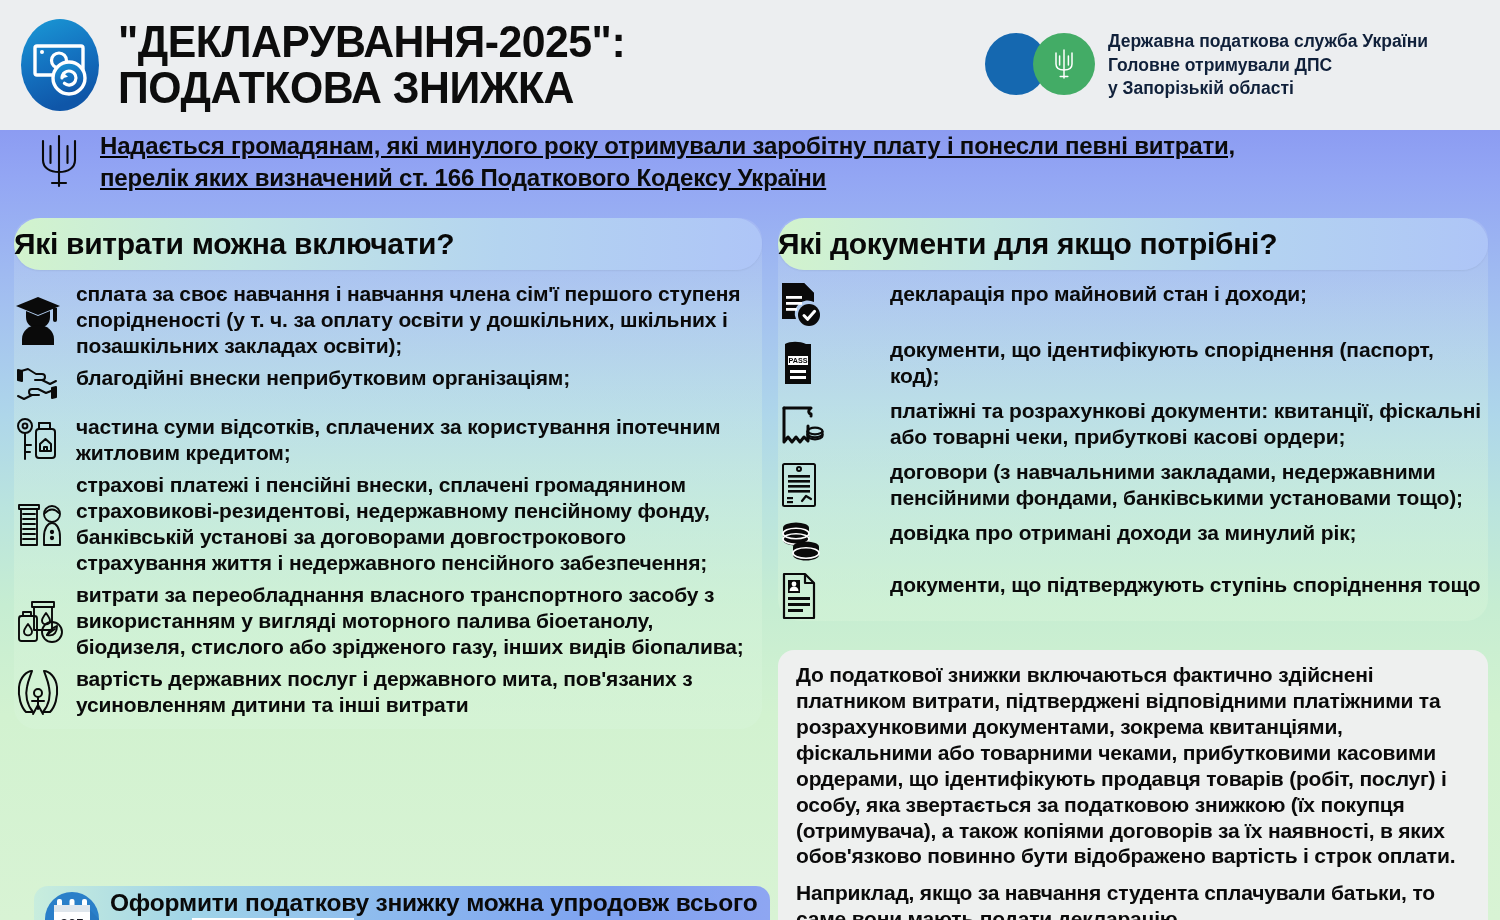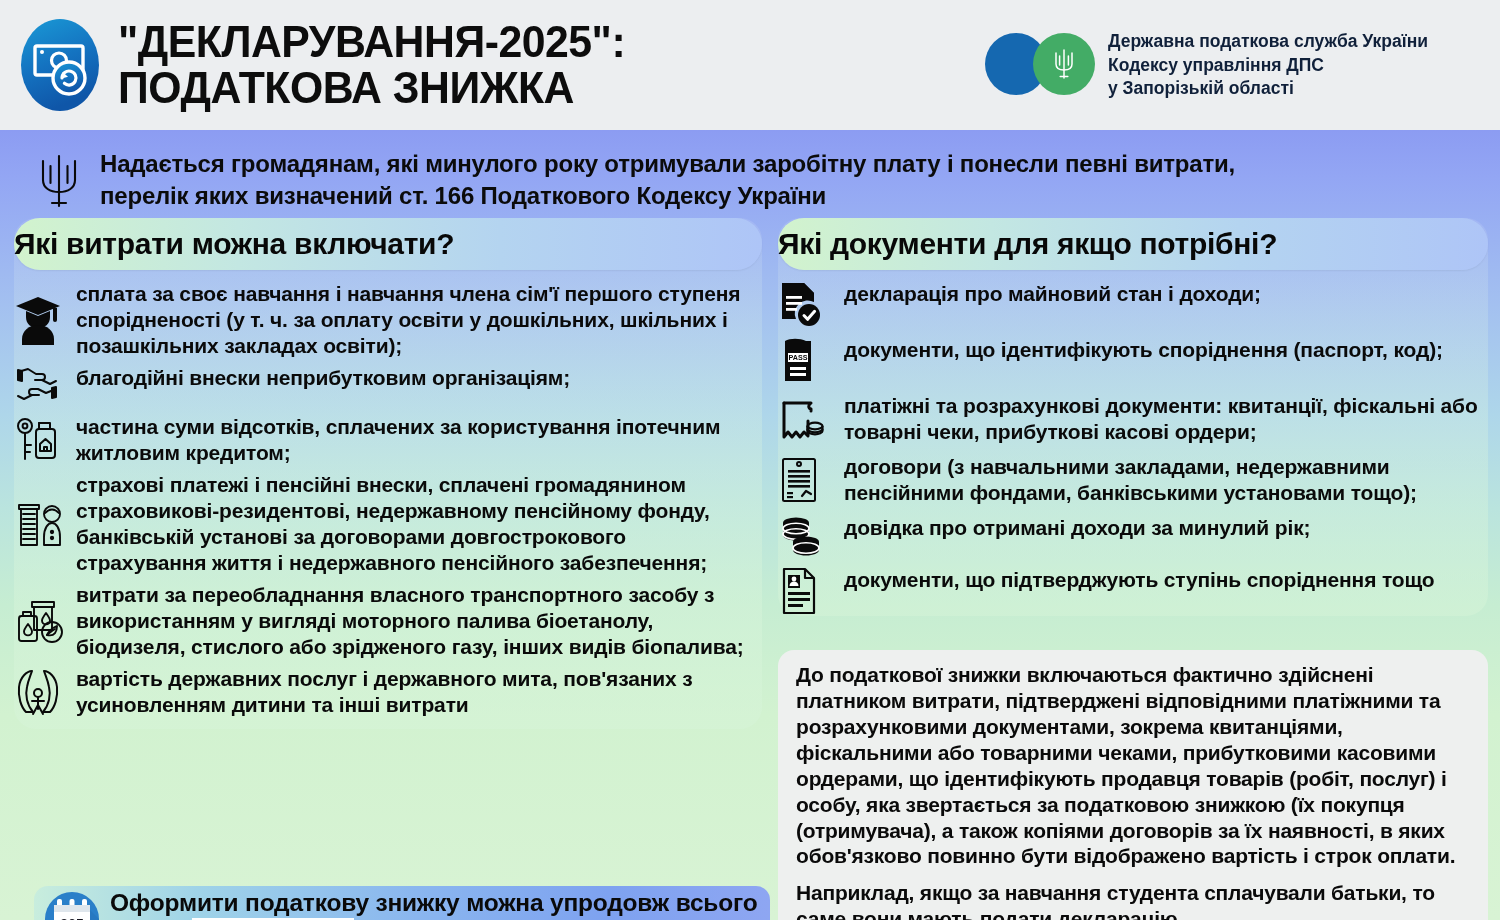--- a/index.html
+++ b/index.html
@@ -80,21 +80,21 @@
         #bae4de 48%,
         #c6edd2 60%,
         #d2f2d0 74%,
         #d8f3d4 100%);
   }
 
   
   .statement {
     position: absolute; left: 0; top: 0;
     width: 1500px; height: 82px;
-    display: flex; align-items: flex-end;
+    display: flex; align-items: flex-start; text-decoration: underline;
   }
   .trident-wrap {
     width: 58px; height: 62px; margin-left: 30px; flex: 0 0 auto;
     display:flex; align-items:center; justify-content:center;
   }
   .statement-text {
     margin-left: 12px;
     font-size: 24px; font-weight: 800; color: #0b0b0b;
     line-height: 1.33; letter-spacing: -0.2px;
   }
@@ -140,21 +140,21 @@
     align-self: center;
   }
   .item-text {
     font-size: 21px; font-weight: 700; color: #0a0a0a;
     line-height: 1.24; letter-spacing: -0.15px;
     padding-top: 1px;
   }
 
   .col-right .item-icon { width: 66px; }
   .col-right .item { margin-bottom: 8px; }
-  .col-right .item-text { font-size: 21px; }
+  .col-right .item-text { font-size: 21px; margin-left: 46px; }
 
   
   .deadline {
     position: absolute; left: 20px; top: 668px;
     width: 736px; height: 66px;
     border-radius: 14px;
     background: linear-gradient(90deg, #c8eddd 0%, #9fd3e8 22%, #8ab6ef 52%, #7ea2f0 78%, #8ea6f2 100%);
     display: flex; align-items: center;
   }
   .deadline-icon { width: 76px; flex: 0 0 auto; display:flex; align-items:center; justify-content:center; }
@@ -227,21 +227,21 @@
             <path d="M4 6 L4 17 C4 21 7.5 23 12 23 C16.5 23 20 21 20 17 L20 6"></path>
             <path d="M7.6 9 L7.6 18"></path>
             <path d="M16.4 9 L16.4 18"></path>
             <path d="M8.2 29.5 L15.8 29.5"></path>
           </g>
         </svg>
       </div>
     </div>
     <div class="dps-text">
       <div class="dps-org">Державна податкова служба України</div>
-      <div class="dps-sub">Кодексу управління ДПС</div>
+      <div class="dps-sub">Головне отримували ДПС</div>
       <div class="dps-sub">у Запорізькій області</div>
     </div>
   </div>
 </div>
 
 <div class="canvas">
 
   <div class="statement">
     <div class="trident-wrap">
       <svg width="44" height="58" viewBox="0 0 44 58">

